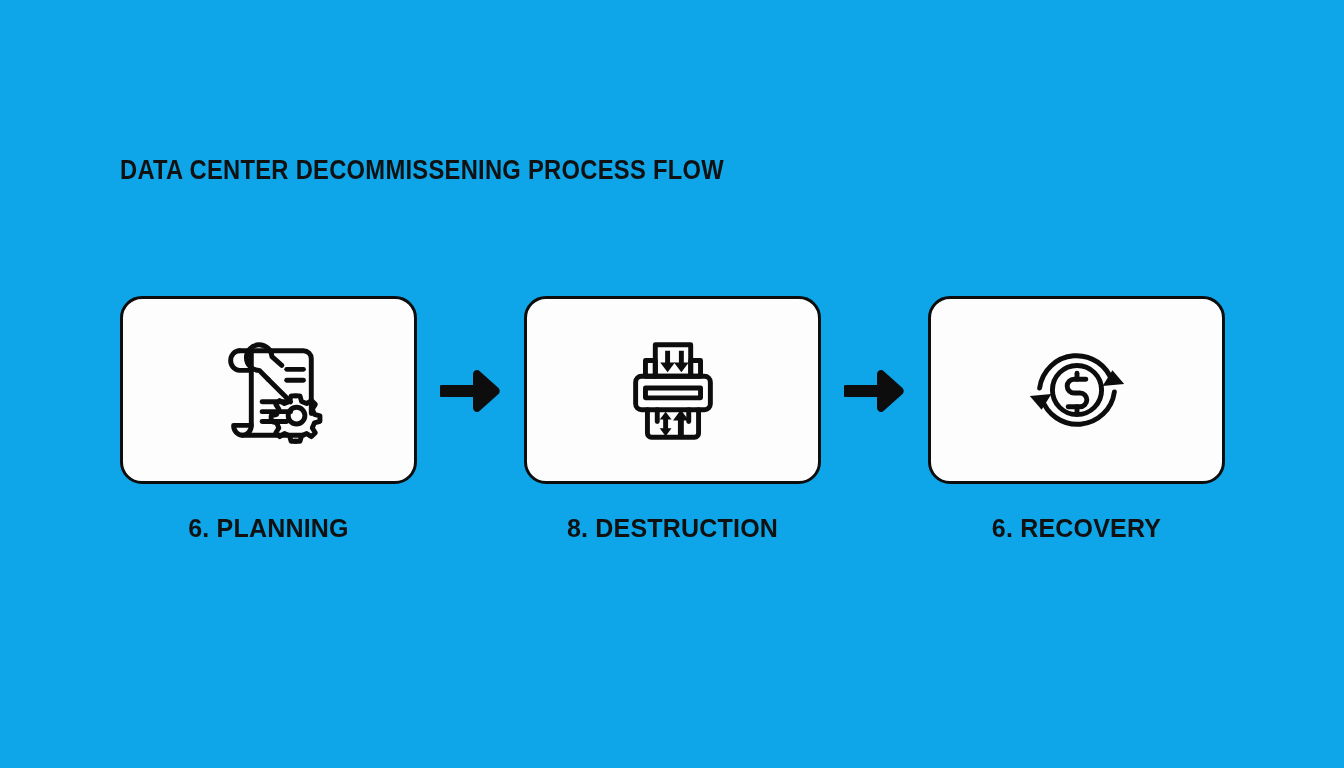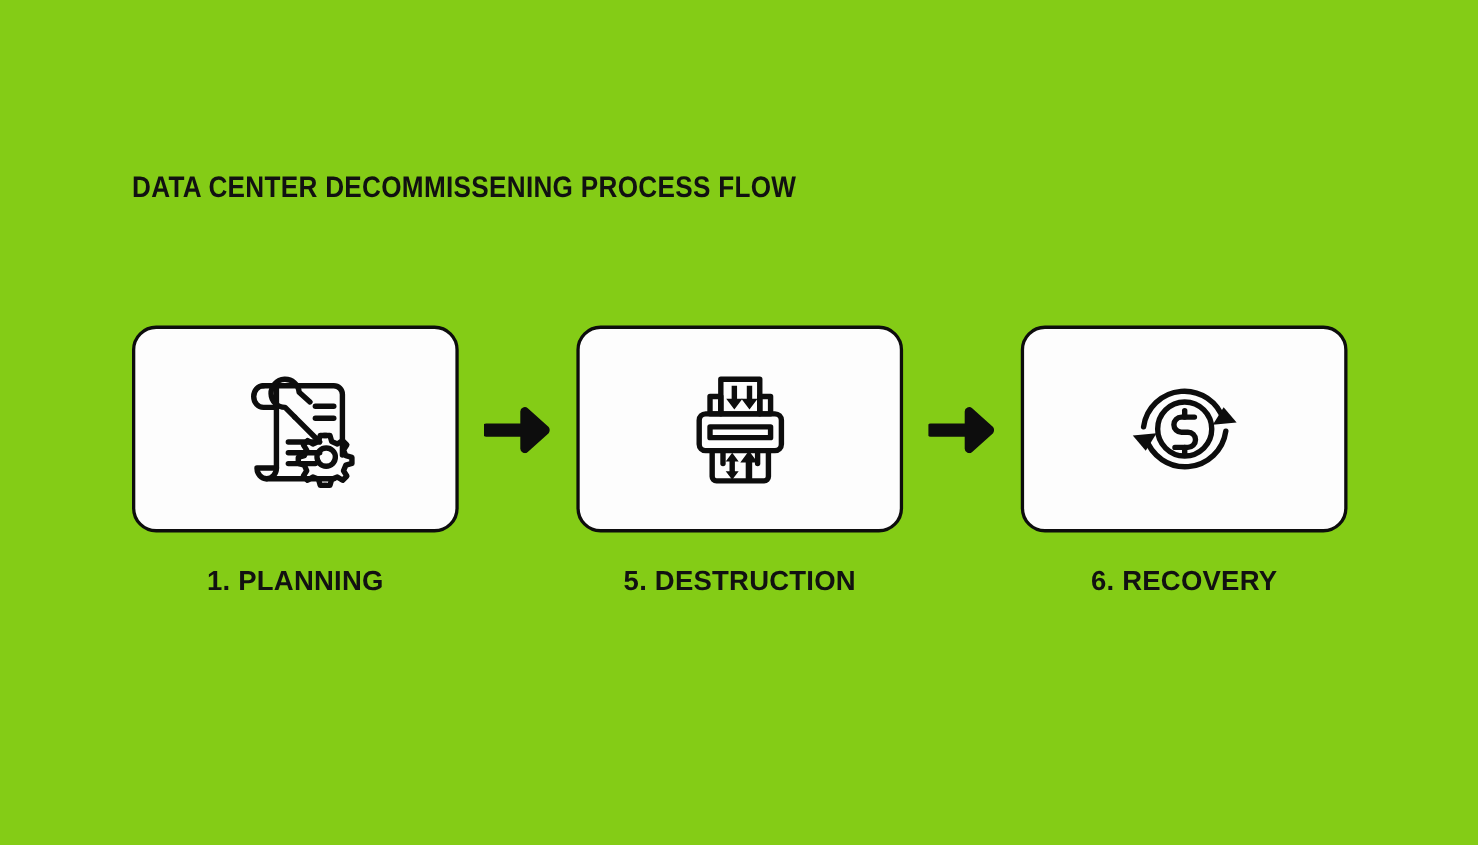--- a/index.html
+++ b/index.html
@@ -11,21 +11,21 @@
     height: 768px;
     background: #fdfdfd;
     font-family: "Liberation Sans", sans-serif;
     overflow: hidden;
     position: relative;
   }
 
   #canvas {
     position: absolute;
     inset: 0;
-    background: #84cc16;
+    background: #0ea5e9;
     text-decoration: underline;
   }
 
   
   #page-title {
     position: absolute;
     left: 120px;
     top: 155px;
     font-size: 27px;
     font-weight: 700;
@@ -128,21 +128,21 @@
           <path d="M73 35 l-10 -9 a13 13 0 1 0 -13 14 l9 9" stroke-width="5"></path>
           <path d="M59 49 L82 72"></path>
 
           <g transform="translate(88,86)">
             <path d="M0 -20 l5.5 0 1.6 5.6 5.2 2.2 4.9 -3.1 3.9 3.9 -3.1 4.9 2.2 5.2 5.6 1.6 0 5.5 -5.6 1.6 -2.2 5.2 3.1 4.9 -3.9 3.9 -4.9 -3.1 -5.2 2.2 -1.6 5.6 -5.5 0" transform="translate(-2,0)"></path>
             <path d="M-2 -20 l-5.5 0 -1.6 5.6 -5.2 2.2 -4.9 -3.1 -3.9 3.9 3.1 4.9 -2.2 5.2 -5.6 1.6 0 5.5 5.6 1.6 2.2 5.2 -3.1 4.9 3.9 3.9 4.9 -3.1 5.2 2.2 1.6 5.6 5.5 0" transform="translate(2,0)"></path>
             <circle cx="0" cy="0" r="8.5"></circle>
           </g>
         </svg>
       </div>
-      <div class="step-label">1. PLANNING</div>
+      <div class="step-label">6. PLANNING</div>
     </div>
 
     <div class="connector">
       <svg width="62" height="42" viewBox="0 0 62 42">
         <path d="M2 15 h31 v-11 a4 4 0 0 1 6.8 -2.8 l19 17 a5 5 0 0 1 0 5.6
                  l-19 17 A4 4 0 0 1 33 38 v-11 H2
                  a3 3 0 0 1 -3 -3 v-6 a3 3 0 0 1 3 -3 z" fill="#0d0d0d"></path>
       </svg>
     </div>
 
@@ -167,21 +167,21 @@
           <g fill="#0d0d0d" stroke="none">
             <path d="M52 20 h5 v12 h5 l-7.5 10 L47 32 h5 z"></path>
             <path d="M66 20 h5 v12 h5 l-7.5 10 L61 32 h5 z"></path>
 
             <path d="M52.5 82 l6 8 h-3.5 v9 h3.5 l-6 8 -6 -8 h3.5 v-9 h-3.5 z"></path>
 
             <path d="M68 80 l8 11 h-5 v17 h-6 v-17 h-5 z"></path>
           </g>
         </svg>
       </div>
-      <div class="step-label">5. DESTRUCTION</div>
+      <div class="step-label">8. DESTRUCTION</div>
     </div>
 
     <div class="connector">
       <svg width="62" height="42" viewBox="0 0 62 42">
         <path d="M2 15 h31 v-11 a4 4 0 0 1 6.8 -2.8 l19 17 a5 5 0 0 1 0 5.6
                  l-19 17 A4 4 0 0 1 33 38 v-11 H2
                  a3 3 0 0 1 -3 -3 v-6 a3 3 0 0 1 3 -3 z" fill="#0d0d0d"></path>
       </svg>
     </div>
 

